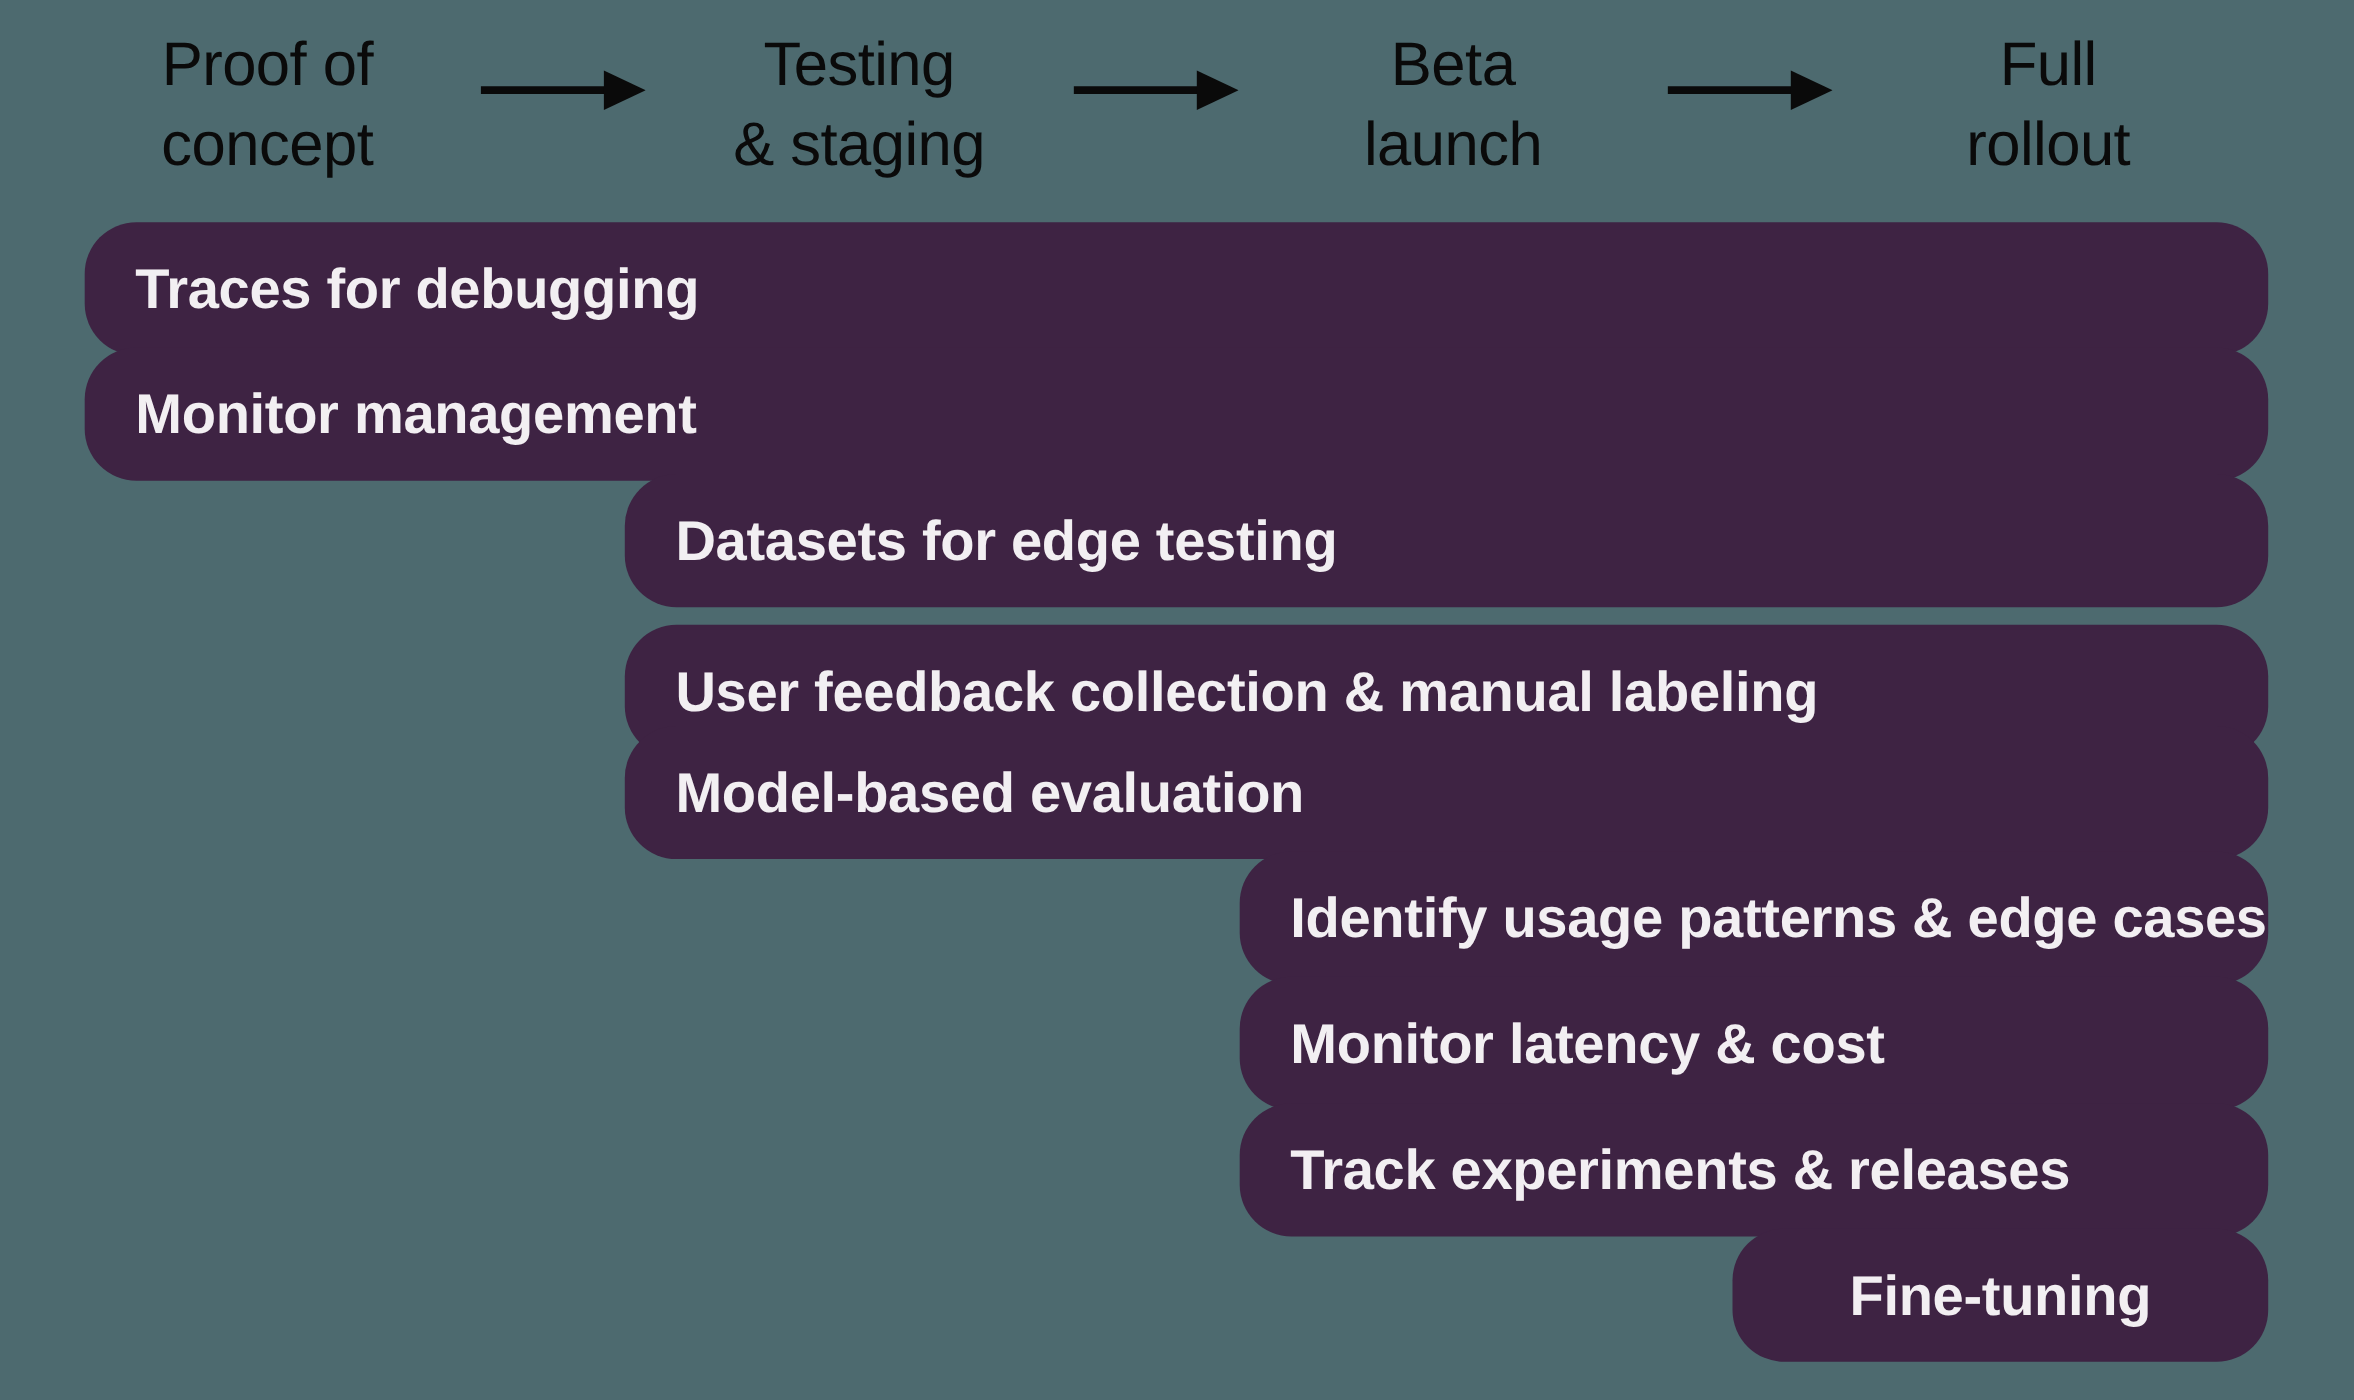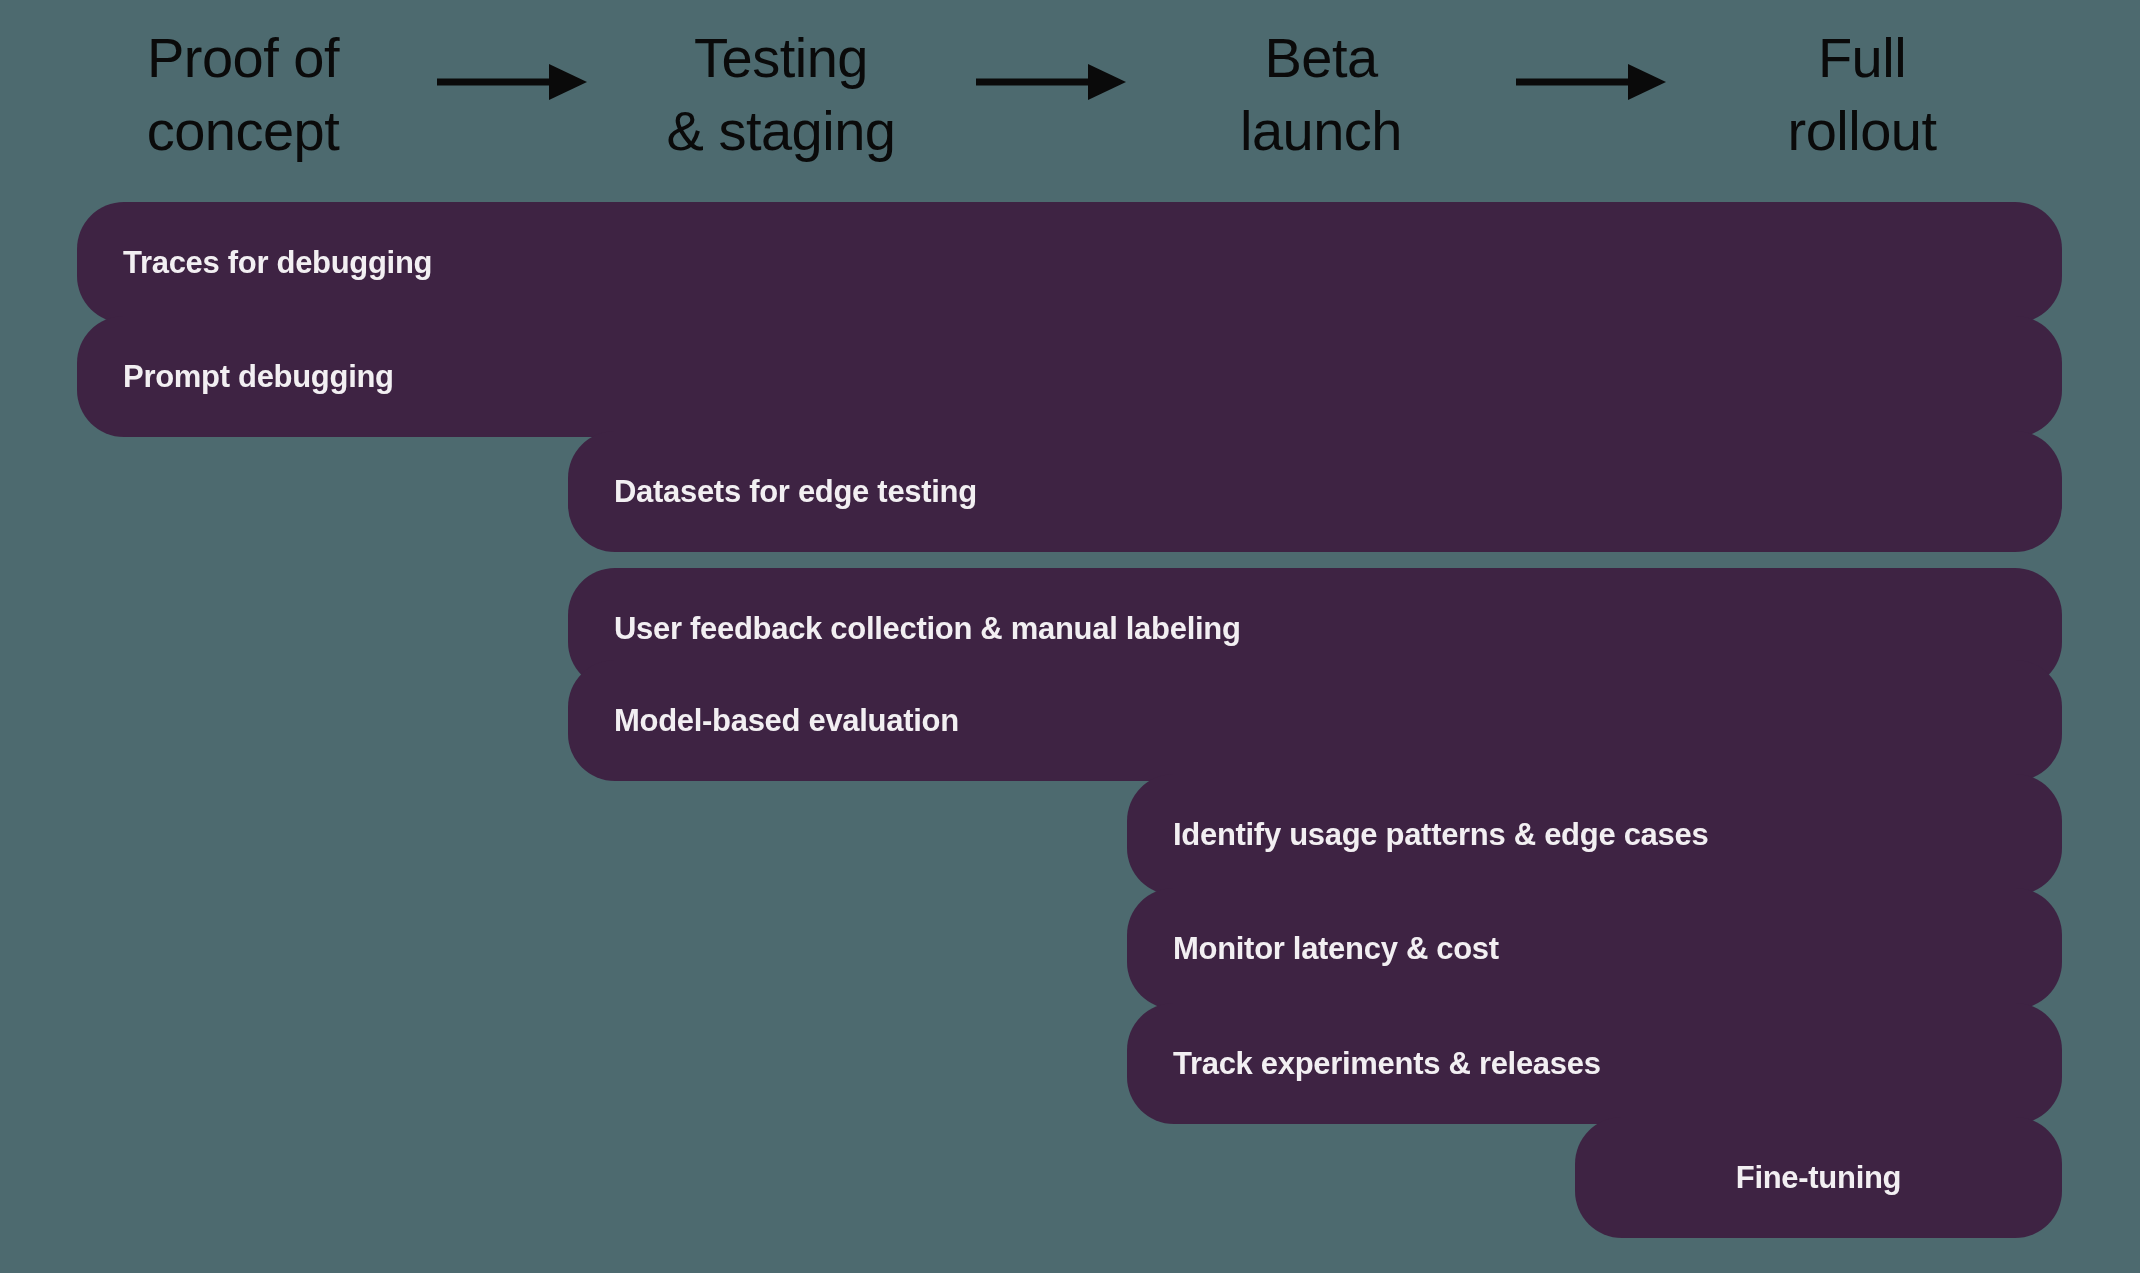--- a/index.html
+++ b/index.html
@@ -52,21 +52,21 @@
   .bar {
     position: absolute;
     right: 78px;
     height: 121px;
     border-radius: 47px;
     background: var(--bar);
     color: var(--bar-text);
     display: flex;
     align-items: center;
     padding-left: 46px;
-    font-size: 31px;
+    font-size: 51px;
     font-weight: 700;
     letter-spacing: -0.3px;
     white-space: nowrap;
   }
   .centered { justify-content: center; padding-left: 0; }
   .r0 { top: 202px; }
   .r1 { top: 316px; }
   .r2 { top: 431px; }
   .r3 { top: 568px; }
   .r4 { top: 660px; }
@@ -99,21 +99,21 @@
   <div class="stage c2">Beta
 launch</div>
   <svg class="arrow a2" viewBox="0 0 150 44" xmlns="http://www.w3.org/2000/svg">
     <line x1="0" y1="22" x2="114" y2="22" stroke="#0A0A0A" stroke-width="7"></line>
     <polygon points="112,4 150,22 112,40" fill="#0A0A0A"></polygon>
   </svg>
   <div class="stage c3">Full
 rollout</div>
 
   <div class="bar r0 s0">Traces for debugging</div>
-  <div class="bar r1 s0">Prompt debugging</div>
+  <div class="bar r1 s0">Monitor management</div>
   <div class="bar r2 s1">Datasets for edge testing</div>
   <div class="bar r3 s1">User feedback collection &amp; manual labeling</div>
   <div class="bar r4 s1">Model-based evaluation</div>
   <div class="bar r5 s2">Identify usage patterns &amp; edge cases</div>
   <div class="bar r6 s2">Monitor latency &amp; cost</div>
   <div class="bar r7 s2">Track experiments &amp; releases</div>
   <div class="bar r8 s3 centered">Fine-tuning</div>
 
 </div>
 

